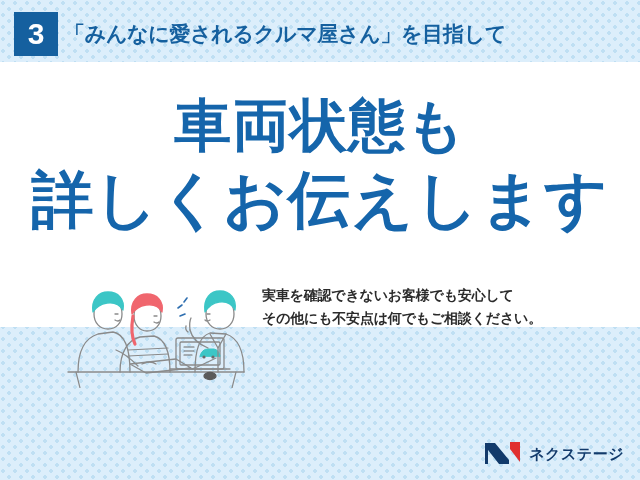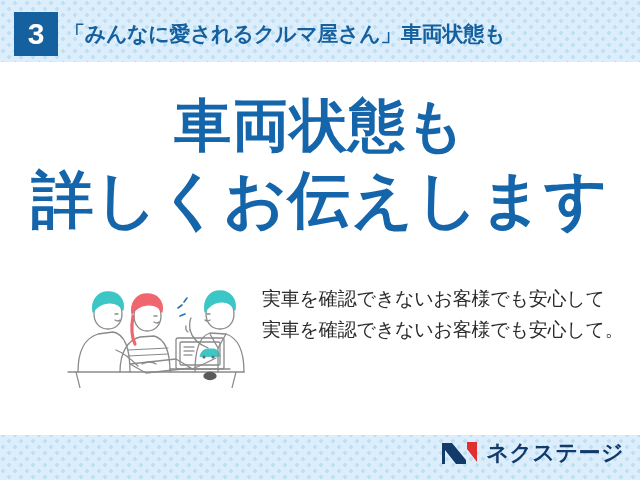--- a/index.html
+++ b/index.html
@@ -60,21 +60,21 @@
     white-space: nowrap;
     letter-spacing: -0.3px;
   }
 
   
   #panel {
     position: absolute;
     left: 0;
     top: 62px;
     width: 640px;
-    height: 373px;
+    height: 265px;
     background: #ffffff;
   }
 
   
   #headline {
     position: absolute;
     left: 0;
     top: 33px;
     width: 640px;
     text-align: center;
@@ -90,22 +90,22 @@
   #headline-line-1 { font-size: 57px; }
   #headline-line-2 { font-size: 62px; margin-top: 12px; }
 
   
   #body-copy {
     position: absolute;
     left: 262px;
     top: 222px;
     width: 370px;
     color: #2b2b2b;
-    font-size: 19px;
-    font-weight: normal;
+    font-size: 14px;
+    font-weight: bold;
     line-height: 1.62;
     letter-spacing: -0.2px;
   }
   .body-line {
     display: block;
     white-space: nowrap;
   }
 
   
   #illustration {
@@ -125,36 +125,36 @@
     display: flex;
     align-items: center;
     gap: 7px;
   }
   #logo-mark {
     width: 38px;
     height: 26px;
     display: block;
   }
   #logo-text {
-    font-size: 22px;
+    font-size: 15px;
     font-weight: bold;
     color: #123a6b;
     letter-spacing: 0.5px;
     line-height: 1;
     white-space: nowrap;
   }
 </style>
 </head>
 <body>
 
 <div id="poster">
 
   <div id="header">
     <div id="badge">3</div>
-    <div id="header-title">「みんなに愛されるクルマ屋さん」車両状態も</div>
+    <div id="header-title">「みんなに愛されるクルマ屋さん」を目指して</div>
   </div>
 
   <div id="panel">
 
     <div id="headline">
       <span class="headline-line" id="headline-line-1">車両状態も</span>
       <span class="headline-line" id="headline-line-2">詳しくお伝えします</span>
     </div>
 
     <div id="illustration">
@@ -224,21 +224,21 @@
 
           <path d="M158 82 C150 86 142 90 134 93"></path>
 
           <path d="M120 32 l4 -3 M122 40 l5 -2 M126 26 l3 -4" stroke="#2f6fb0" stroke-width="1.6"></path>
         </g>
       </svg>
     </div>
 
     <div id="body-copy">
       <span class="body-line">実車を確認できないお客様でも安心して</span>
-      <span class="body-line">実車を確認できないお客様でも安心して。</span>
+      <span class="body-line">その他にも不安点は何でもご相談ください。</span>
     </div>
 
   </div>
 
   <div id="logo">
     <svg id="logo-mark" viewBox="0 0 38 26">
       <polygon points="1,24 1,3 11,3 25,20 25,24 15,24 4,10 4,24" fill="#123a6b"></polygon>
       <polygon points="26,2 36,2 36,22 26,9" fill="#e03030"></polygon>
     </svg>
     <span id="logo-text">ネクステージ</span>

